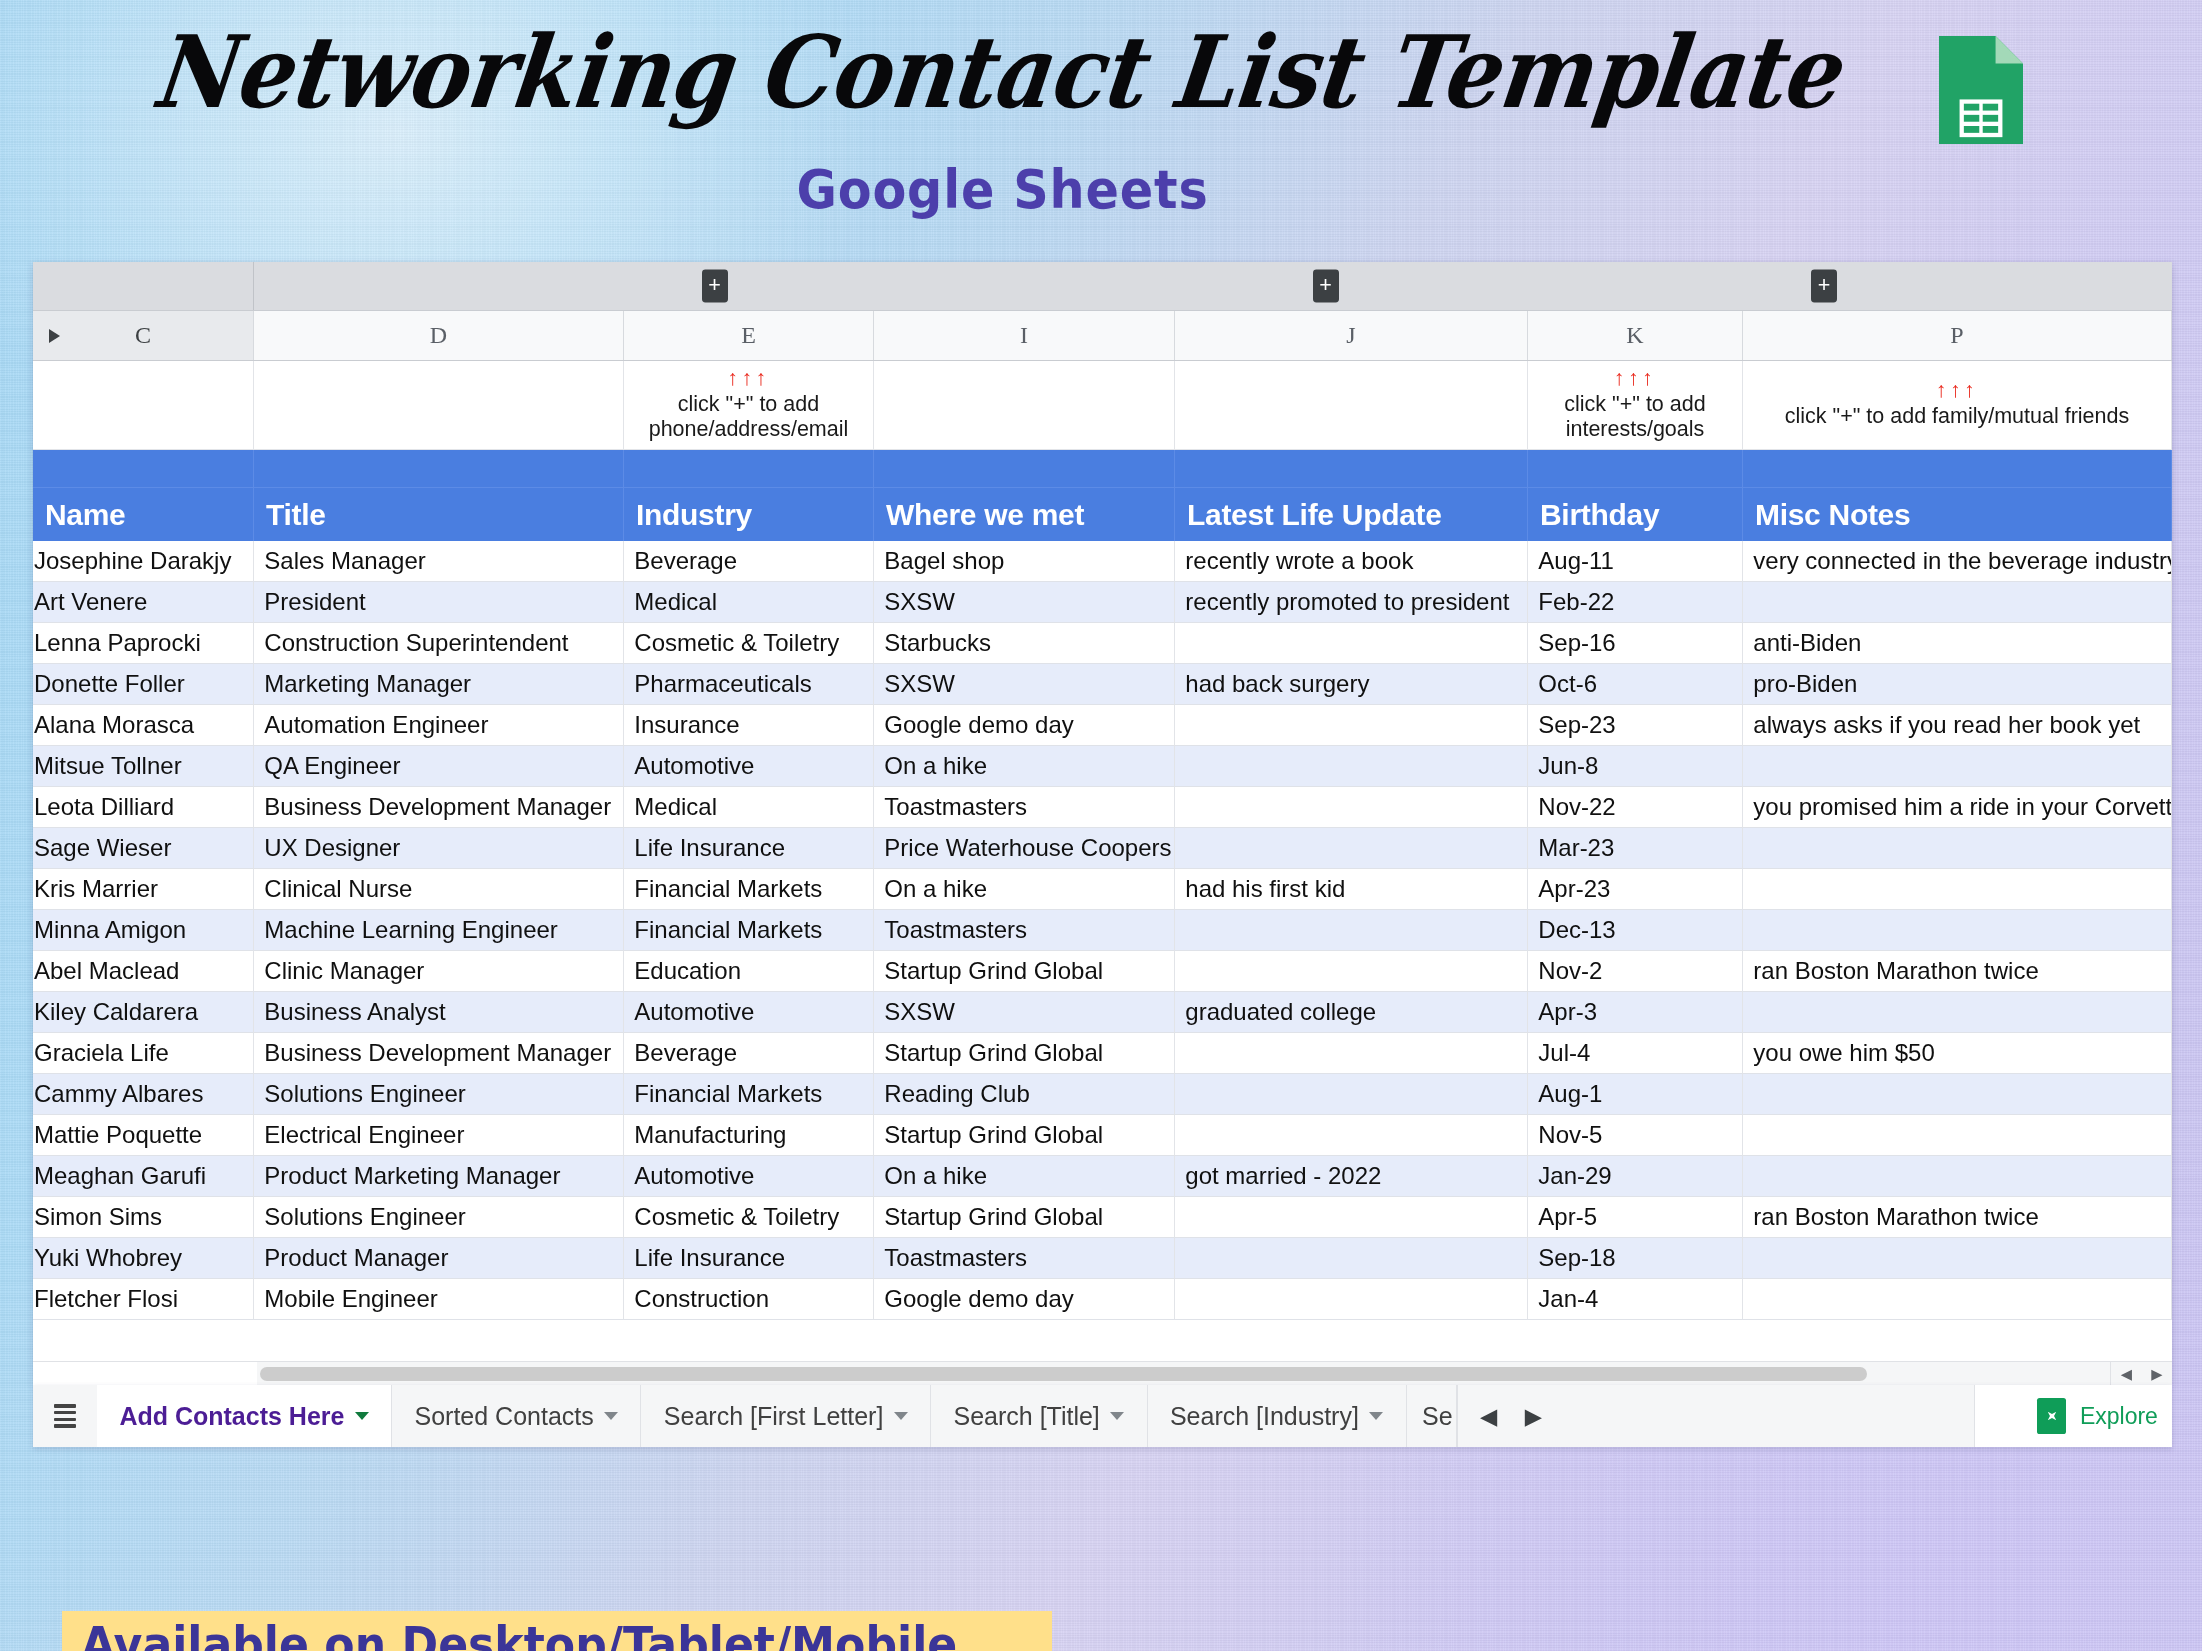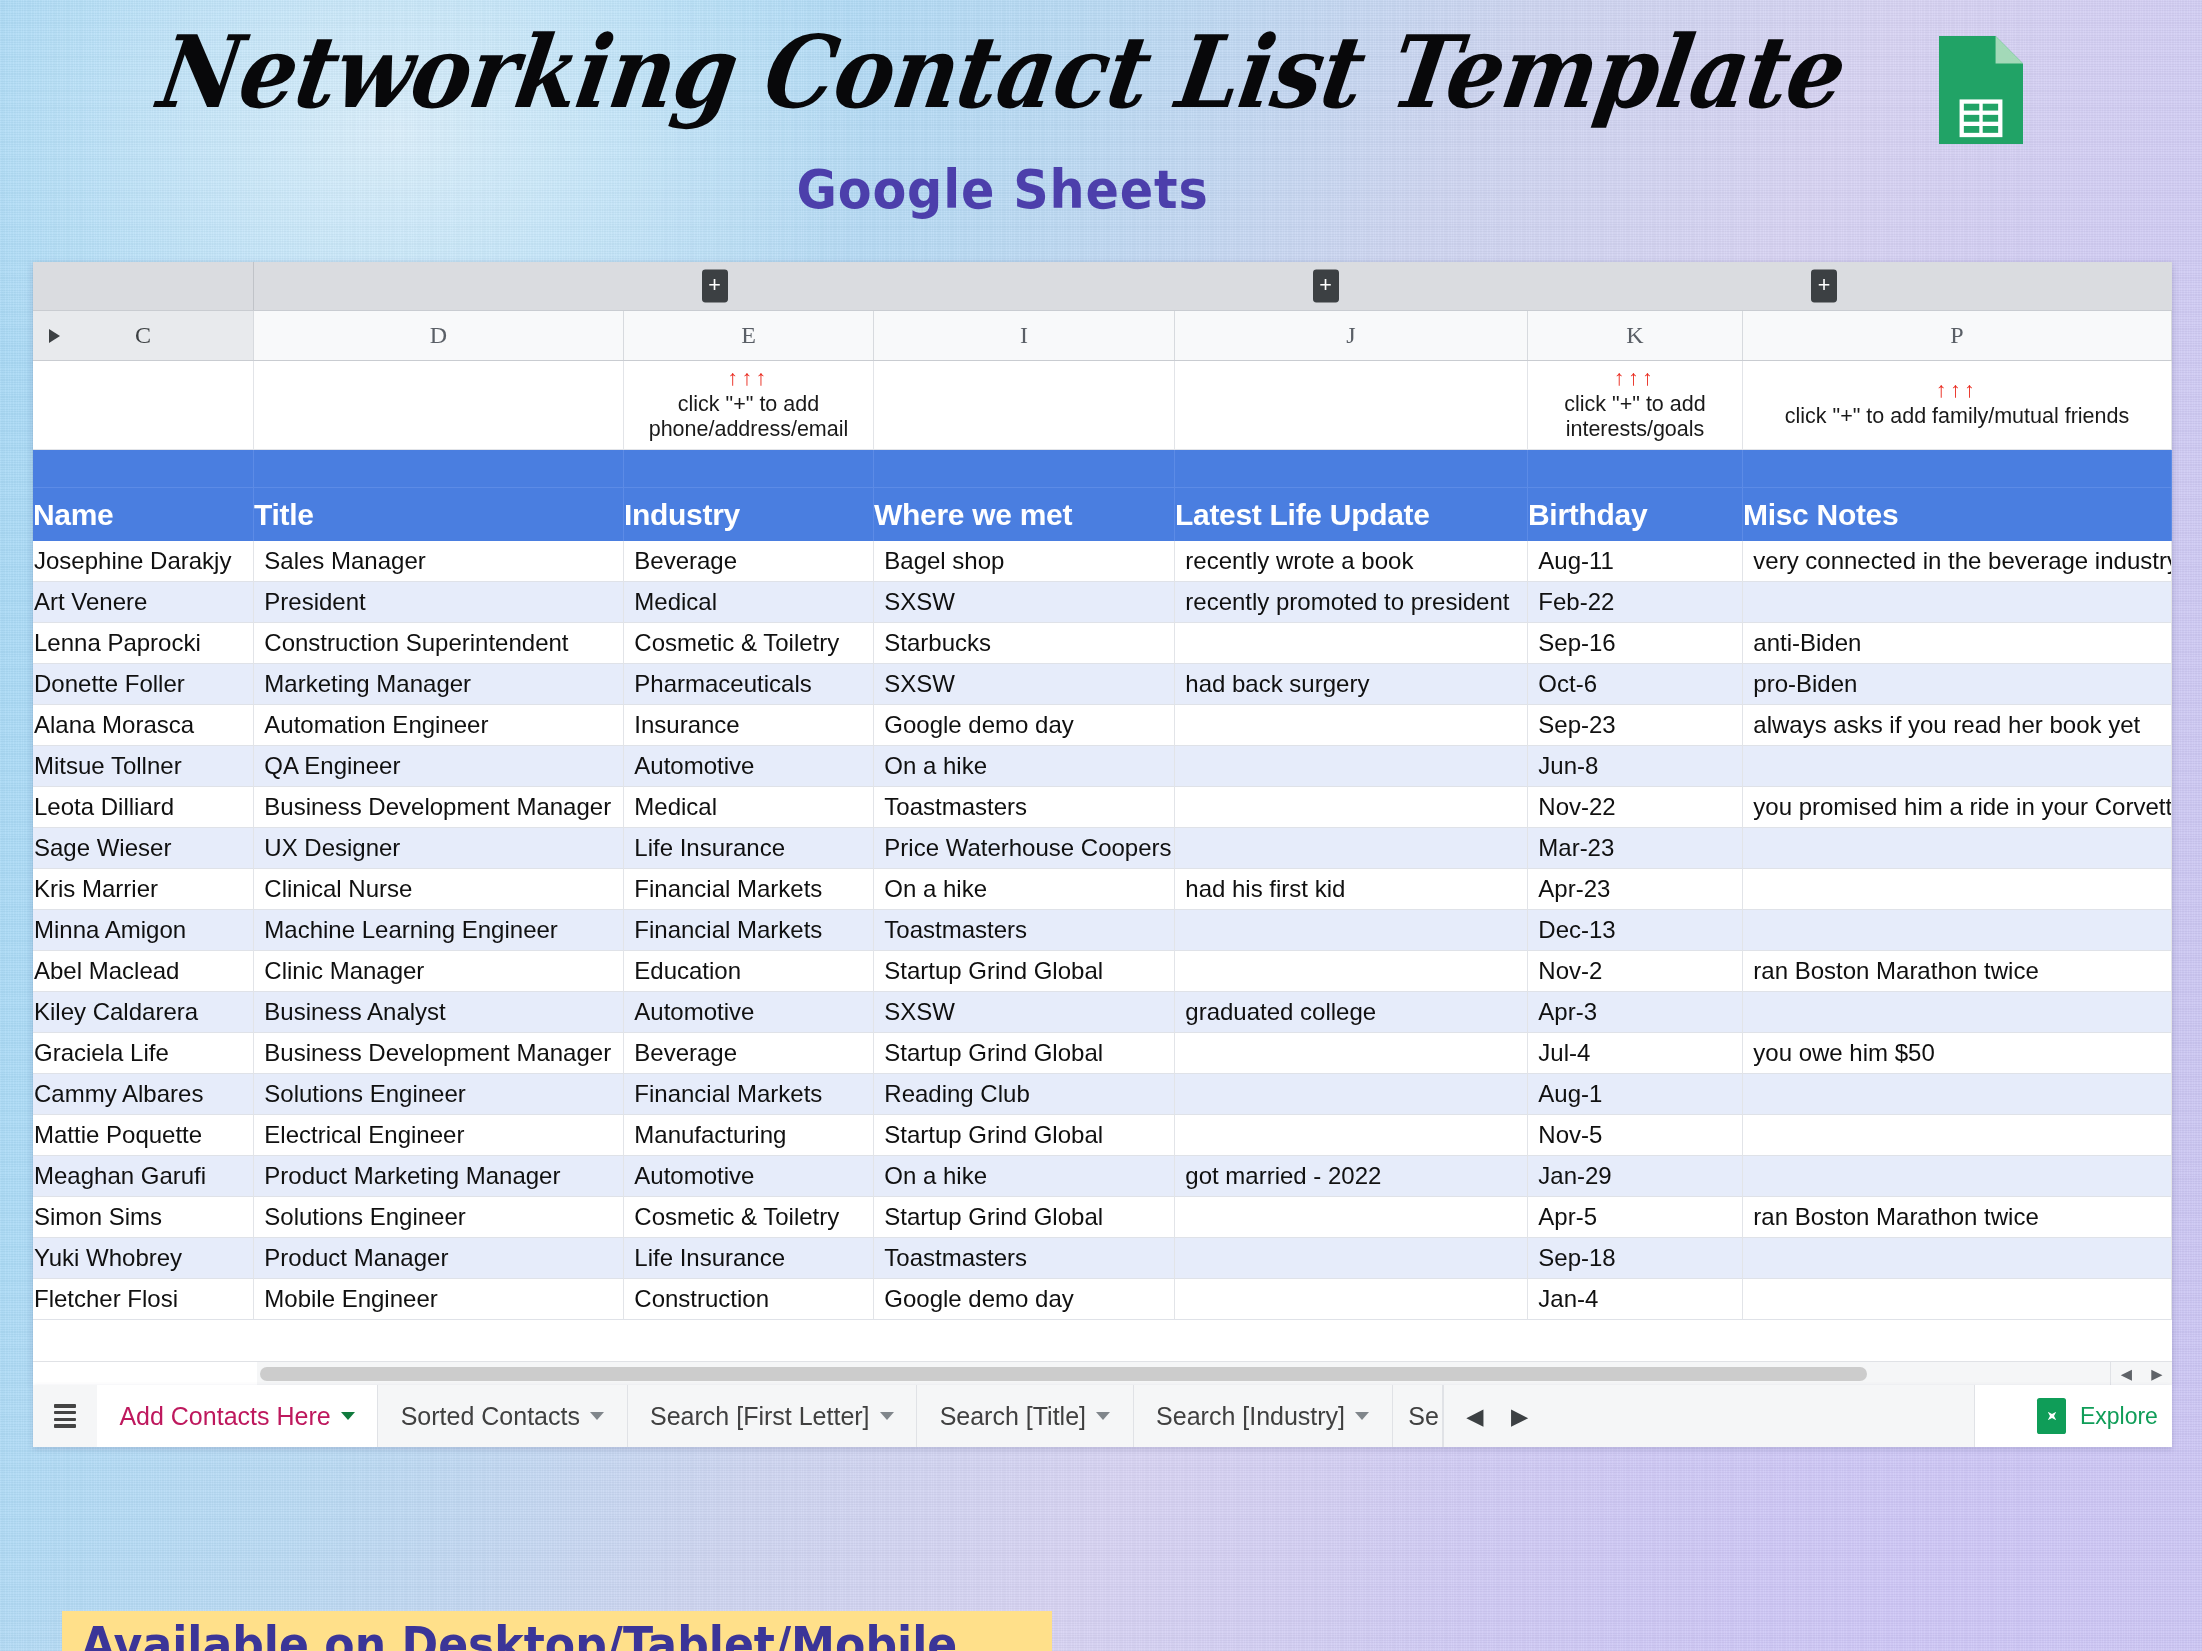--- a/index.html
+++ b/index.html
@@ -104,20 +104,21 @@
   .arrows { color:#ea2b1f; font-size:21.5px; letter-spacing:3.4px; line-height:1; font-weight:700; margin-bottom:2.6px;}
   .note-txt { font-size:21.5px; color:#1a1a1a; line-height:1.18; font-family:"Liberation Sans", sans-serif; }
 
   .bluepad { height:38px; background:#4a7ee0; border-bottom:0.9px solid #5c8be6; display:flex; }
   .bluepad .bp { border-right:0.9px solid #5c8be6; }
 
   .headrow { height:53px; background:#4a7ee0; display:flex; }
   .headrow .hc {
     border-right:0.9px solid #5c8be6;
     display:flex; align-items:center;
+    padding-left:12px;
     color:#ffffff; font-size:30px; font-weight:700;
     font-family:"Liberation Sans", sans-serif;
     letter-spacing:-0.3px;
   }
 
   .rows { position:relative; }
   .row { height:41px; display:flex; }
   .row.odd { background:#ffffff; }
   .row.even { background:#e6ecfa; }
   .row .cell {
@@ -164,21 +165,21 @@
   .hamb-ico i { display:block; height:3.4px; background:#444; margin:3.4px 0; border-radius:0.9px; }
 
   .tab {
     display:flex; align-items:center; gap:10.3px;
     padding:0 22.4px;
     border-right:0.9px solid #e0e2e6;
     font-size:25px; color:#404040;
     font-family:"Liberation Sans", sans-serif;
     white-space:nowrap;
   }
-  .tab.active { background:#ffffff; color:#be185d; font-weight:400; }
+  .tab.active { background:#ffffff; color:#4c1d95; font-weight:700; }
   .tab .caret { width:0;height:0;border-left:7.7px solid transparent;border-right:7.7px solid transparent;border-top:8.6px solid #80868b; }
   .tab.active .caret { border-top-color:#107a3d; }
   .tab.clipped { overflow:hidden; }
 
   .tabnav {
     flex:1 1 auto; display:flex; align-items:center; gap:27.5px; padding-left:22.4px;
     background:#f5f6f7; border-left:0.9px solid #e0e2e6;
   }
   .tabnav .arr { font-size:22.4px; color:#3c4043; }
   .explore {

